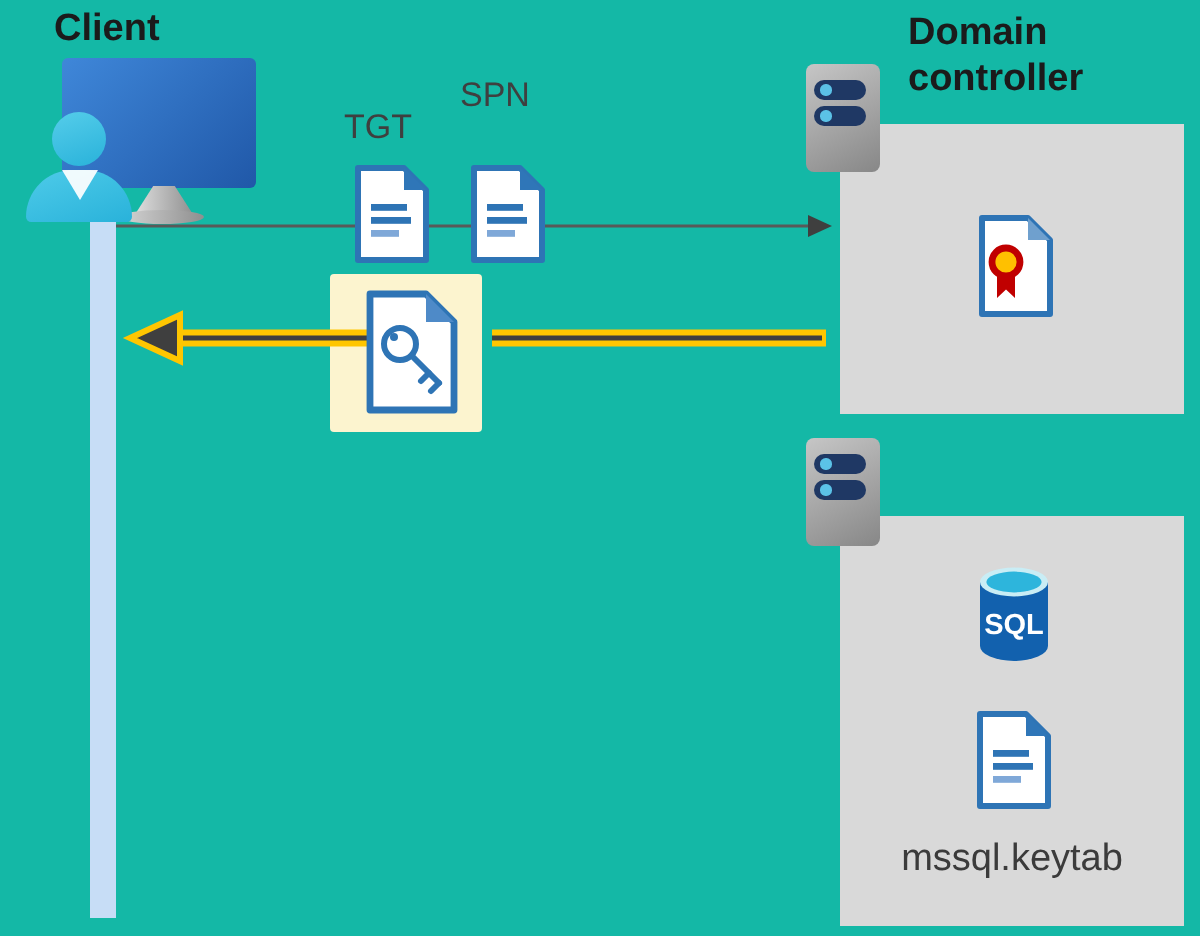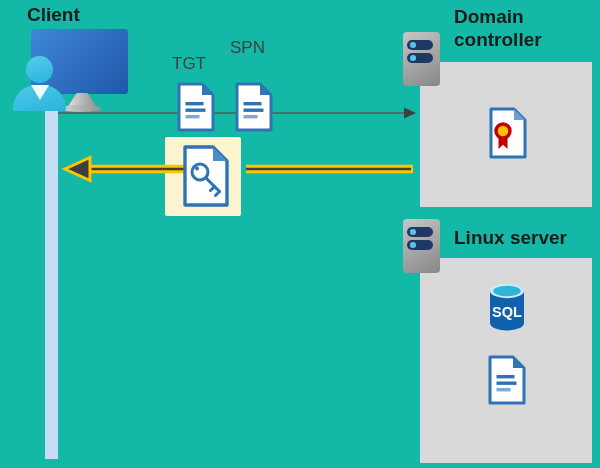--- a/index.html
+++ b/index.html
@@ -119,31 +119,31 @@
 
   <div class="abs panel" style="left:420px;top:258px;width:172px;height:205px;z-index:1;"></div>
   <div class="server-icon" style="left:403px;top:219px;z-index:3;">
     <span class="srv-bar" style="top:8px;">
         <i class="srv-dot"></i>
       </span>
     <span class="srv-bar" style="top:21px;">
         <i class="srv-dot"></i>
       </span>
   </div>
-  <div class="abs h-label" style="left:454px;top:226px;white-space:nowrap;">Linux server</div>
 
   <svg class="abs" style="left:488px;top:282px;z-index:3;" width="38" height="50" viewBox="0 0 38 50">
     <path d="M2 9 V41 A17 7.5 0 0 0 36 41 V9 Z" fill="#1261ae"></path>
     <ellipse cx="19" cy="9" rx="17" ry="7.2" fill="#c9edf5"></ellipse>
     <ellipse cx="19" cy="9" rx="13.8" ry="5.2" fill="#2db5dc"></ellipse>
     <text x="19" y="35" text-anchor="middle" font-size="14.5" font-weight="700" fill="#ffffff" font-family="Liberation Sans, sans-serif">SQL</text>
   </svg>
 
   <svg class="abs" style="left:488px;top:355px;z-index:3;" width="38" height="50" viewBox="0 0 38 50">
     <path d="M2 2 H25 L36 13 V48 H2 Z" fill="#fff" stroke="#2e74b5" stroke-width="3" stroke-linejoin="round"></path>
     <path d="M25 2 L36 13 H25 Z" fill="#2f76b8"></path>
     <rect x="8.5" y="20" width="18" height="3.4" fill="#2e74b5"></rect>
     <rect x="8.5" y="26.5" width="20" height="3.4" fill="#2e74b5"></rect>
     <rect x="8.5" y="33" width="14" height="3.4" fill="#7fa8d8"></rect>
   </svg>
 
+  <div class="abs file-label" style="left:420px;top:419px;width:172px;z-index:3;">mssql.keytab</div>
 
 </div>
 
 </body></html>

